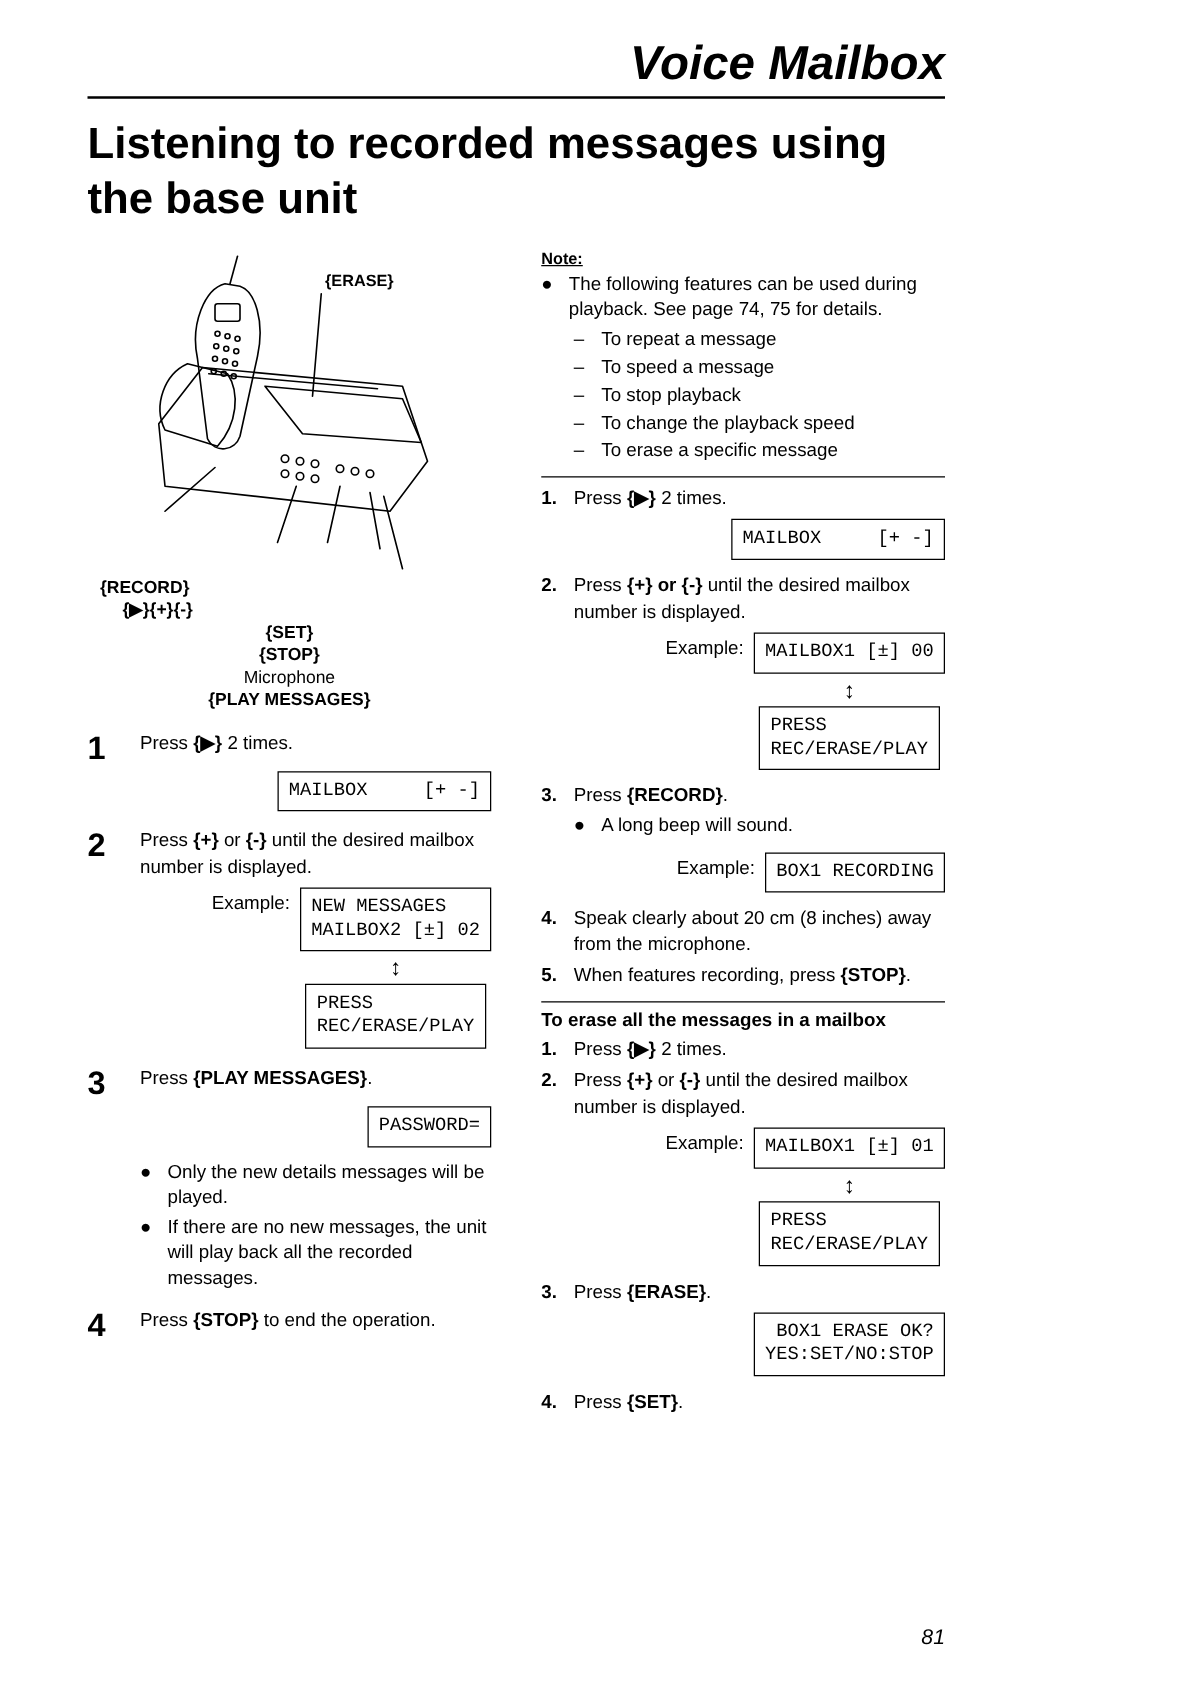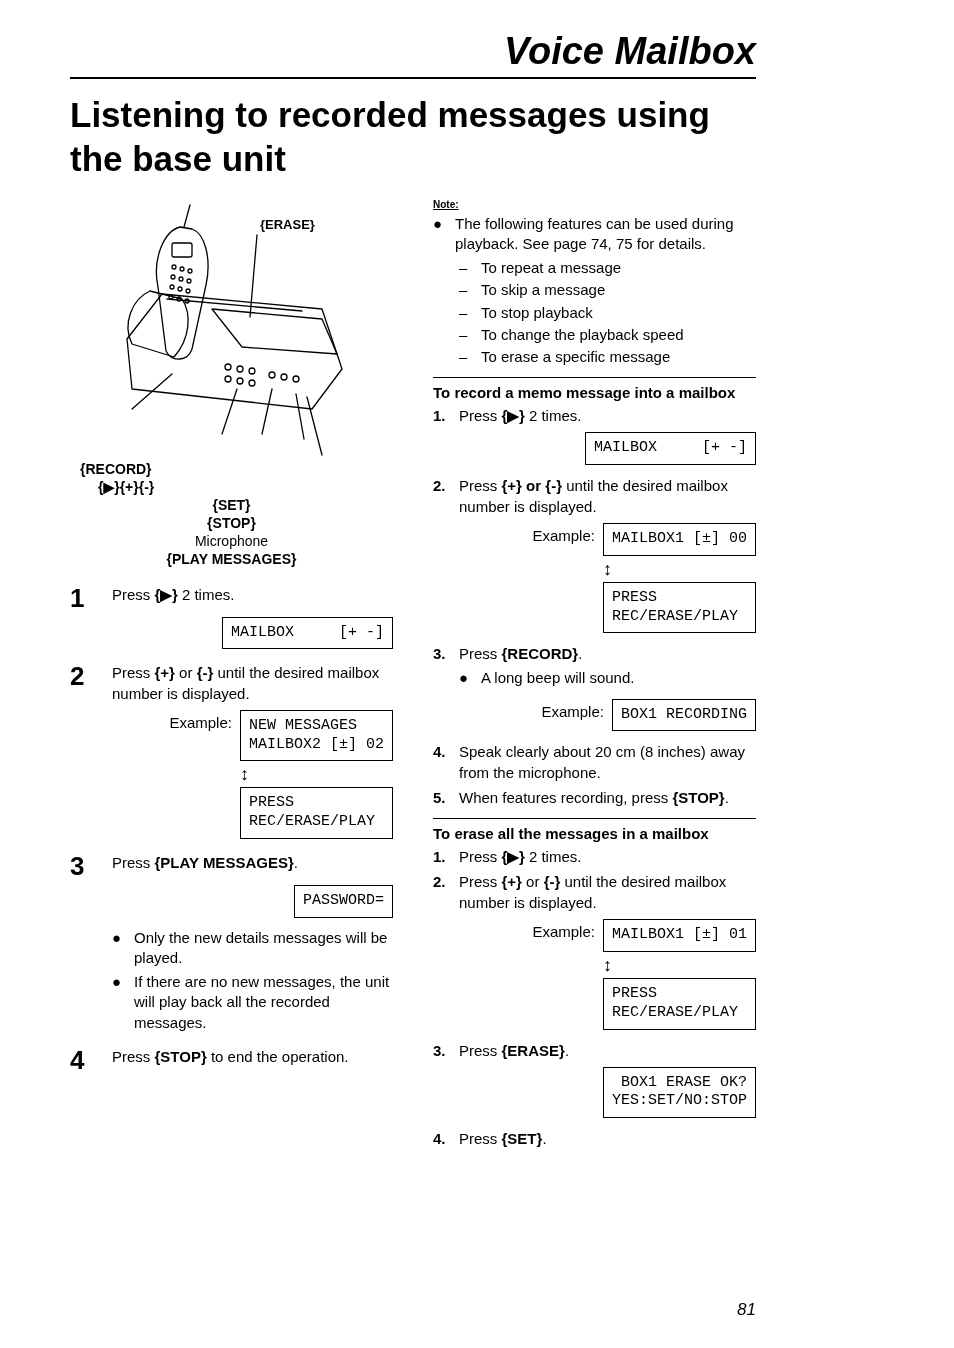--- a/index.html
+++ b/index.html
@@ -129,20 +129,21 @@
     display: inline-block;
     line-height: 1.25;
   }
   .lcd-wrap {
     text-align: right;
     margin: 6px 0 10px 0;
   }
   .lcd-stack {
     display: inline-flex;
     flex-direction: column;
+    align-items: center;
     gap: 4px;
   }
   .example-row {
     display: flex;
     justify-content: flex-end;
     align-items: flex-start;
     gap: 8px;
     margin: 6px 0 10px 0;
   }
   .example-label {
@@ -153,21 +154,21 @@
     font-size: 18px;
     line-height: 1;
   }
   .bold { font-weight: bold; }
   .subhead {
     font-size: 15px;
     font-weight: bold;
     margin: 6px 0 4px 0;
   }
   .note-head {
-    font-size: 10px;
+    font-size: 13px;
     font-weight: bold;
     text-decoration: underline;
   }
   .page-num {
     position: absolute;
     bottom: 28px;
     right: 70px;
     font-size: 17px;
     font-style: italic;
   }
@@ -309,38 +310,37 @@
         <div class="bullet-dot">●</div>
         <div class="bullet-body">The following features can be used during playback. See page 74, 75 for details.</div>
       </div>
       <div>
         <div class="dash-row">
             <div class="dash-mark">–</div>
             <div>To repeat a message</div>
           </div>
         <div class="dash-row">
             <div class="dash-mark">–</div>
-            <div>To skip a message</div>
+            <div>To speed a message</div>
           </div>
         <div class="dash-row">
             <div class="dash-mark">–</div>
             <div>To stop playback</div>
           </div>
         <div class="dash-row">
             <div class="dash-mark">–</div>
             <div>To change the playback speed</div>
           </div>
         <div class="dash-row">
             <div class="dash-mark">–</div>
             <div>To erase a specific message</div>
           </div>
       </div>
 
       <hr class="thin">
-      <div class="subhead">To record a memo message into a mailbox</div>
 
       <div class="small-step">
         <div class="small-step-num">1.</div>
         <div class="small-step-body">
           <span>Press </span><span class="bold">{▶}</span><span> 2 times.</span>
         </div>
       </div>
       <div class="lcd-wrap">
         <span class="lcd">MAILBOX     [+ -]</span>
       </div>

